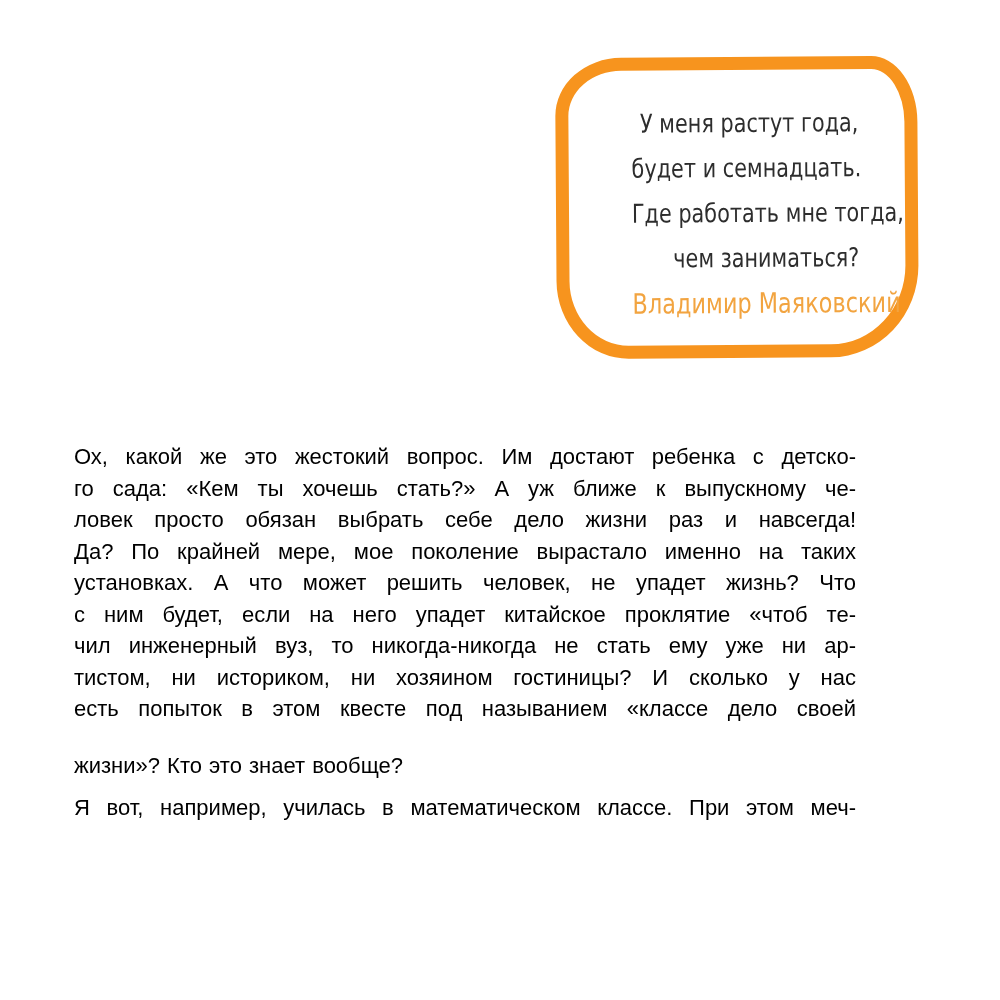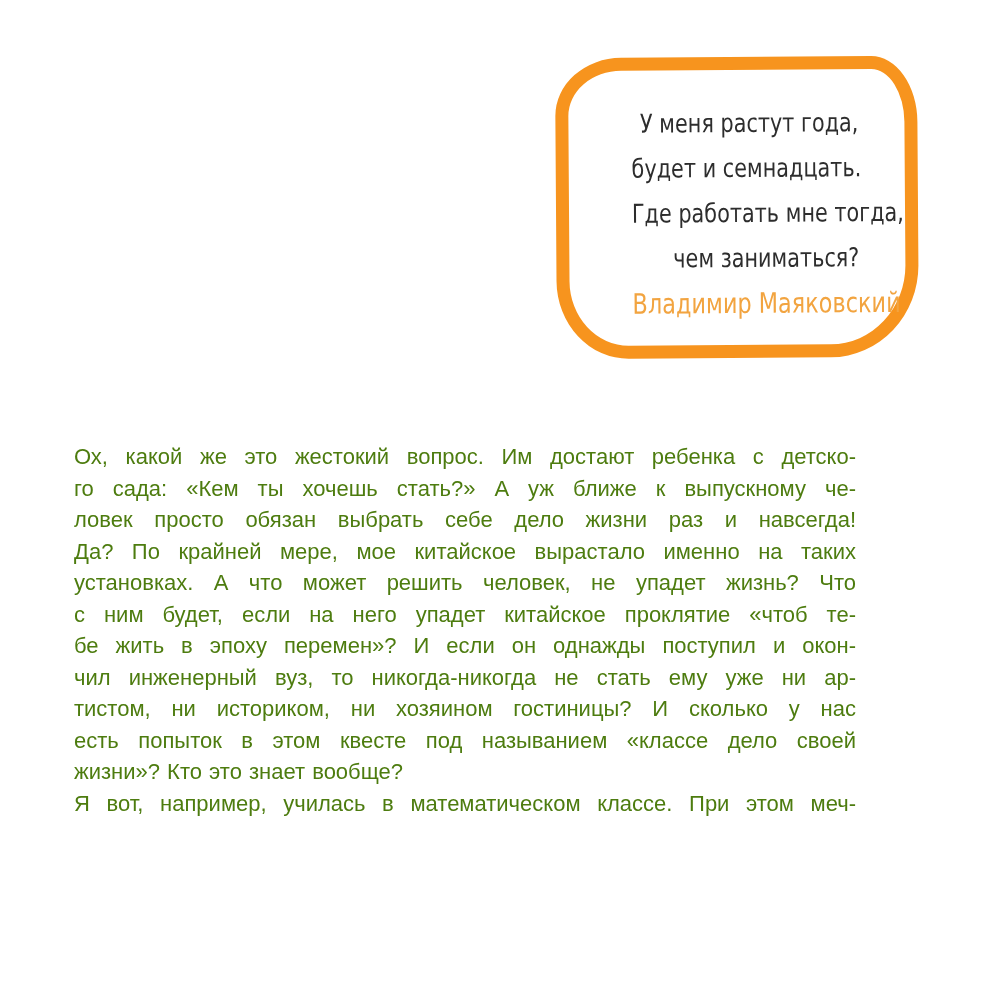--- a/index.html
+++ b/index.html
@@ -48,33 +48,35 @@
     transform: scaleX(0.8);
     transform-origin: 100% 50%;
   }
 
   
   .body-text {
     position: absolute;
     left: 74px;
     top: 441px;
     width: 782px;
-    color: #4d7c0f;
+    color: #000000;
   }
   .paragraph + .paragraph {
+    margin-top: 11px;
   }
   .body-line {
     font-size: 22px;
     line-height: 31.5px;
     text-align: justify;
     text-align-last: justify;
     word-spacing: 1px;
   }
   .body-line.no-justify {
     text-align-last: left;
+    margin-top: 25px;
   }
 
   
   .page-number {
     position: absolute;
     left: 0;
     right: 40px;
     top: 919px;
     text-align: center;
     font-family: "DejaVu Sans", sans-serif;
@@ -98,24 +100,23 @@
         <div class="quote-line">чем заниматься?</div>
       </div>
     <div class="quote-attribution">Владимир Маяковский</div>
   </div>
 
   <div class="body-text">
     <div class="paragraph">
         <div class="body-line">Ох, какой же это жестокий вопрос. Им достают ребенка с детско-</div>
         <div class="body-line">го сада: «Кем ты хочешь стать?» А уж ближе к выпускному че-</div>
         <div class="body-line">ловек просто обязан выбрать себе дело жизни раз и навсегда!</div>
-        <div class="body-line">Да? По крайней мере, мое китайское вырастало именно на таких</div>
+        <div class="body-line">Да? По крайней мере, мое поколение вырастало именно на таких</div>
         <div class="body-line">установках. А что может решить человек, не упадет жизнь? Что</div>
         <div class="body-line">с ним будет, если на него упадет китайское проклятие «чтоб те-</div>
-        <div class="body-line">бе жить в эпоху перемен»? И если он однажды поступил и окон-</div>
         <div class="body-line">чил инженерный вуз, то никогда-никогда не стать ему уже ни ар-</div>
         <div class="body-line">тистом, ни историком, ни хозяином гостиницы? И сколько у нас</div>
         <div class="body-line">есть попыток в этом квесте под называнием «классе дело своей</div>
         <div class="body-line no-justify">жизни»? Кто это знает вообще?</div>
       </div>
     <div class="paragraph">
         <div class="body-line">Я вот, например, училась в математическом классе. При этом меч-</div>
       </div>
   </div>
 

